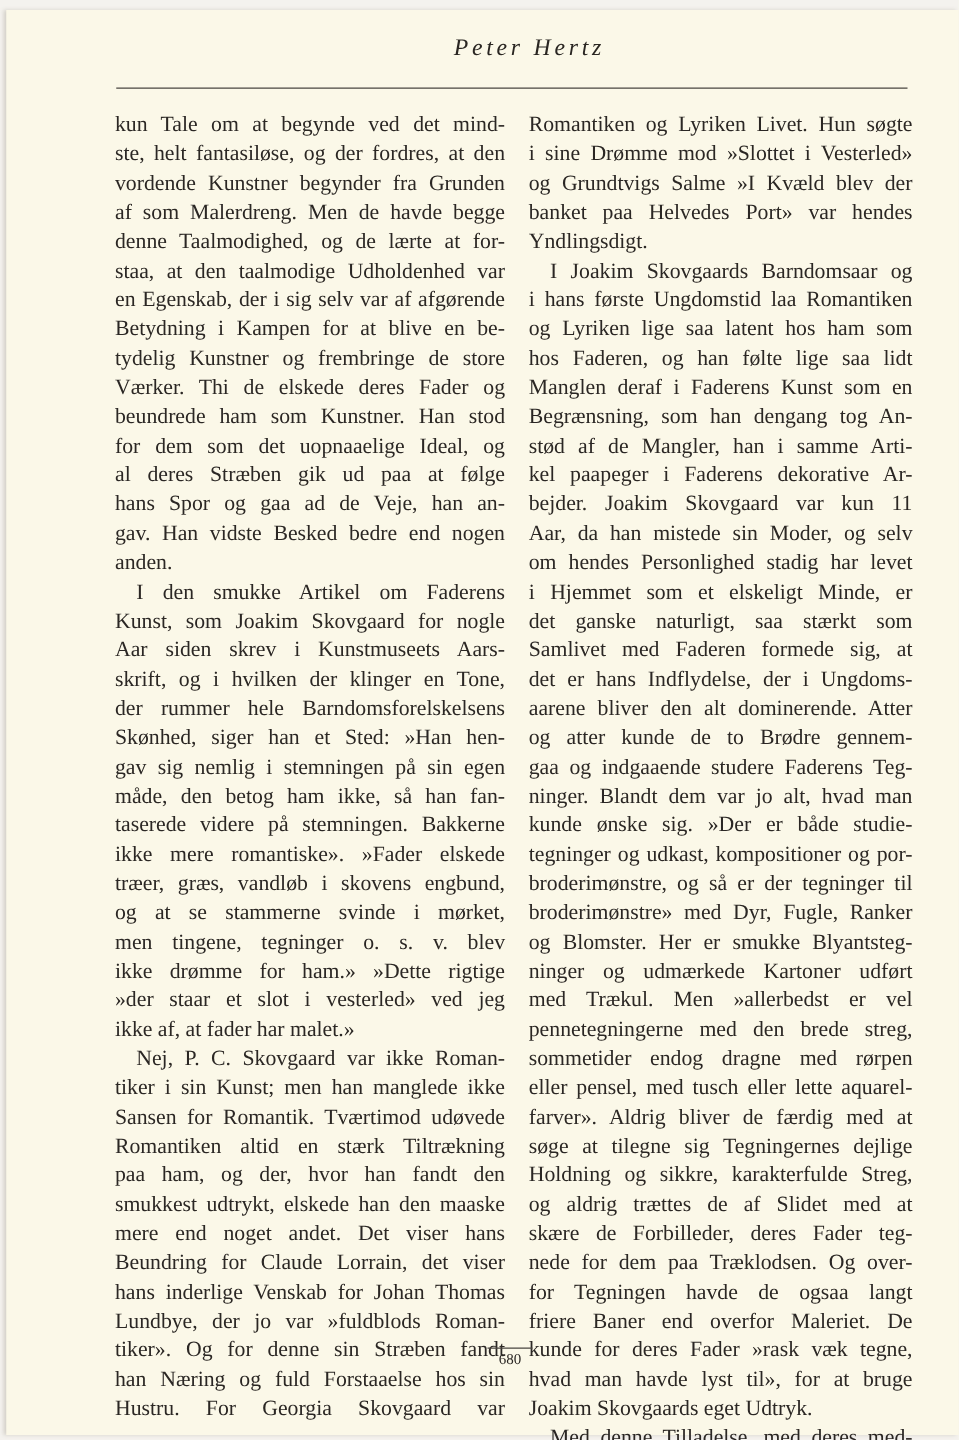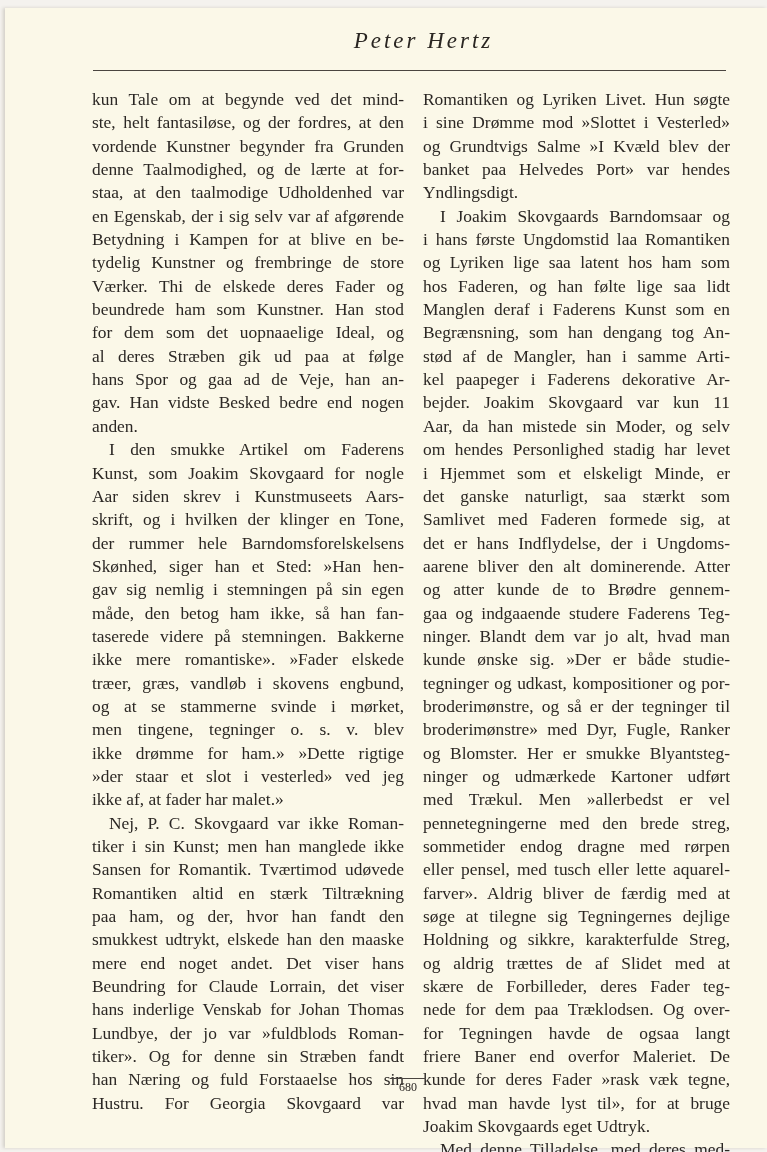--- a/index.html
+++ b/index.html
@@ -8,21 +8,21 @@
     background:#f4f2ee;
     font-family: "Liberation Serif", "DejaVu Serif", serif;
   }
   .page {
     position:absolute; left:5px; top:8px; width:762px; height:1140px;
     background:#fbf8e8;
     box-shadow: -2px 0 3px rgba(120,110,90,0.25);
   }
   .running-head {
     position:absolute; left:0; width:767px; top:28px;
-    text-align:center; font-style:italic; font-size:23px;
+    text-align:center; font-style:italic; font-size:19px;
     letter-spacing:3px; color:#2a2622;
     padding-left:80px; box-sizing:border-box;
   }
   .head-rule {
     position:absolute; left:93px; top:70px; width:633px; height:0;
     border-top:1.5px solid #4a4540;
   }
   .col {
     position:absolute; top:88px;
     font-size:17.4px; line-height:23.35px; color:#2b2724;
@@ -50,20 +50,21 @@
 
 <div class="page"></div>
 
 <div class="running-head">Peter Hertz</div>
 <div class="head-rule"></div>
 
 <div class="col left" id="col-left">
     <span class="line">kun Tale om at begynde ved det mind-</span>
     <span class="line">ste, helt fantasiløse, og der fordres, at den</span>
     <span class="line">vordende Kunstner begynder fra Grunden</span>
+    <span class="line">af som Malerdreng. Men de havde begge</span>
     <span class="line">denne Taalmodighed, og de lærte at for-</span>
     <span class="line">staa, at den taalmodige Udholdenhed var</span>
     <span class="line">en Egenskab, der i sig selv var af afgørende</span>
     <span class="line">Betydning i Kampen for at blive en be-</span>
     <span class="line">tydelig Kunstner og frembringe de store</span>
     <span class="line">Værker. Thi de elskede deres Fader og</span>
     <span class="line">beundrede ham som Kunstner. Han stod</span>
     <span class="line">for dem som det uopnaaelige Ideal, og</span>
     <span class="line">al deres Stræben gik ud paa at følge</span>
     <span class="line">hans Spor og gaa ad de Veje, han an-</span>

